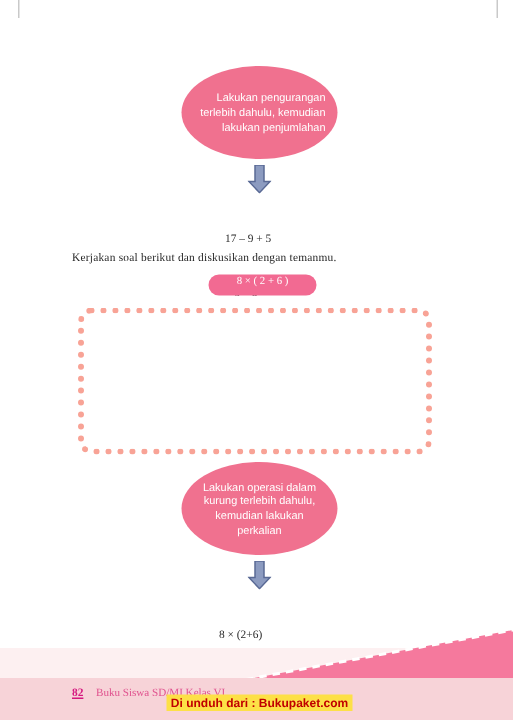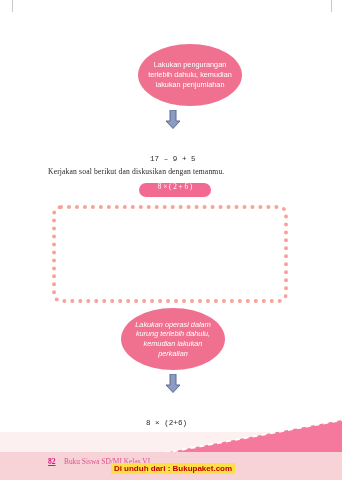--- a/index.html
+++ b/index.html
@@ -21,27 +21,27 @@
     background:#f0718f;
     border-radius:50%;
     color:#ffffff;
     display:flex;align-items:center;justify-content:center;
     text-align:center;
     line-height:1.33;
     box-sizing:border-box;
   }
   .ellipse span{display:block;padding:0 8px;}
   #ellipse-top{
-    left:138px;top:44px;width:104px;height:62px;
+    left:121px;top:44px;width:104px;height:62px;
     font-size:7.3px;
+    text-align:right;
   }
   #ellipse-bottom{
     left:121px;top:308px;width:104px;height:62px;
     font-size:7.3px;
-    font-style:italic;
   }
 
   
   .arrow-down{
     position:absolute;left:0;right:0;display:flex;justify-content:center;
   }
   #arrow-1{top:110px;}
   #arrow-2{top:374px;}
   .arrow-down svg{display:block;}
 
@@ -49,21 +49,21 @@
   .equation{
     position:absolute;
     font-family:"Liberation Serif", serif;
     font-size:7.6px;
     color:#2b2b2b;
     line-height:1.62;
     white-space:pre;
   }
   #equation-1{left:150px;top:128px;}
   #equation-2{left:146px;top:392px;}
-  .equation .eq-line{display:block;font-family:Liberation Mono, monospace;}
+  .equation .eq-line{display:block;}
 
   
   #instruction{
     position:absolute;left:48px;top:167px;
     font-family:"Liberation Serif", serif;
     font-size:7.6px;color:#1f1f1f;
     letter-spacing:.02em;
   }
 
   

